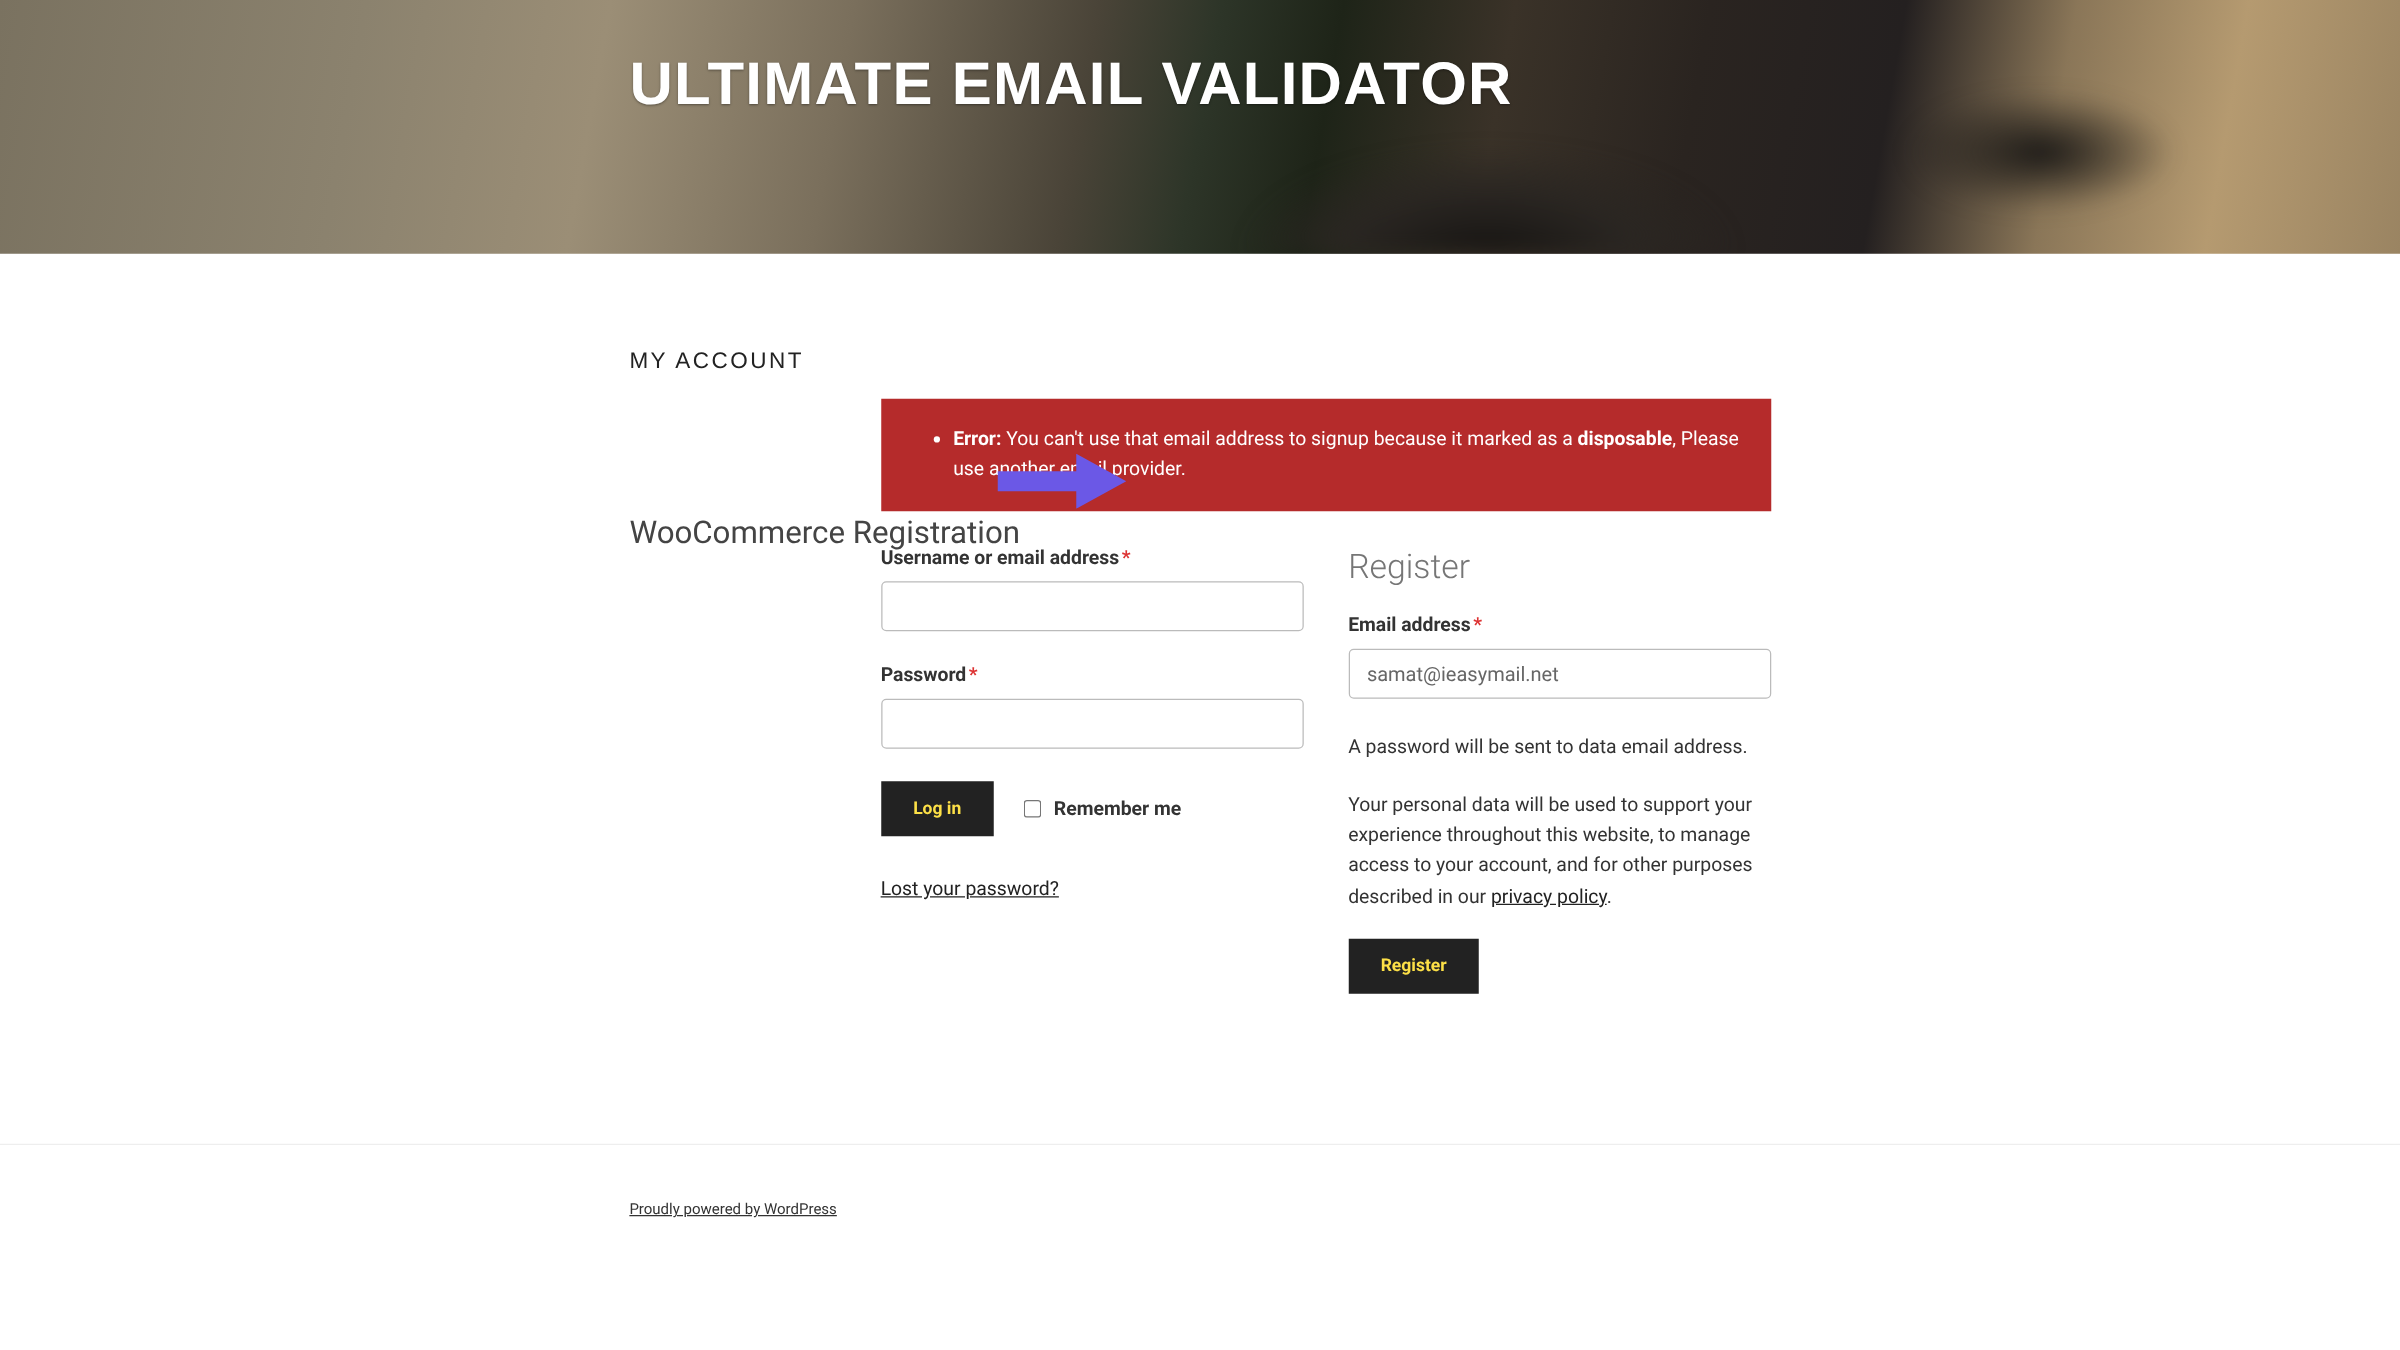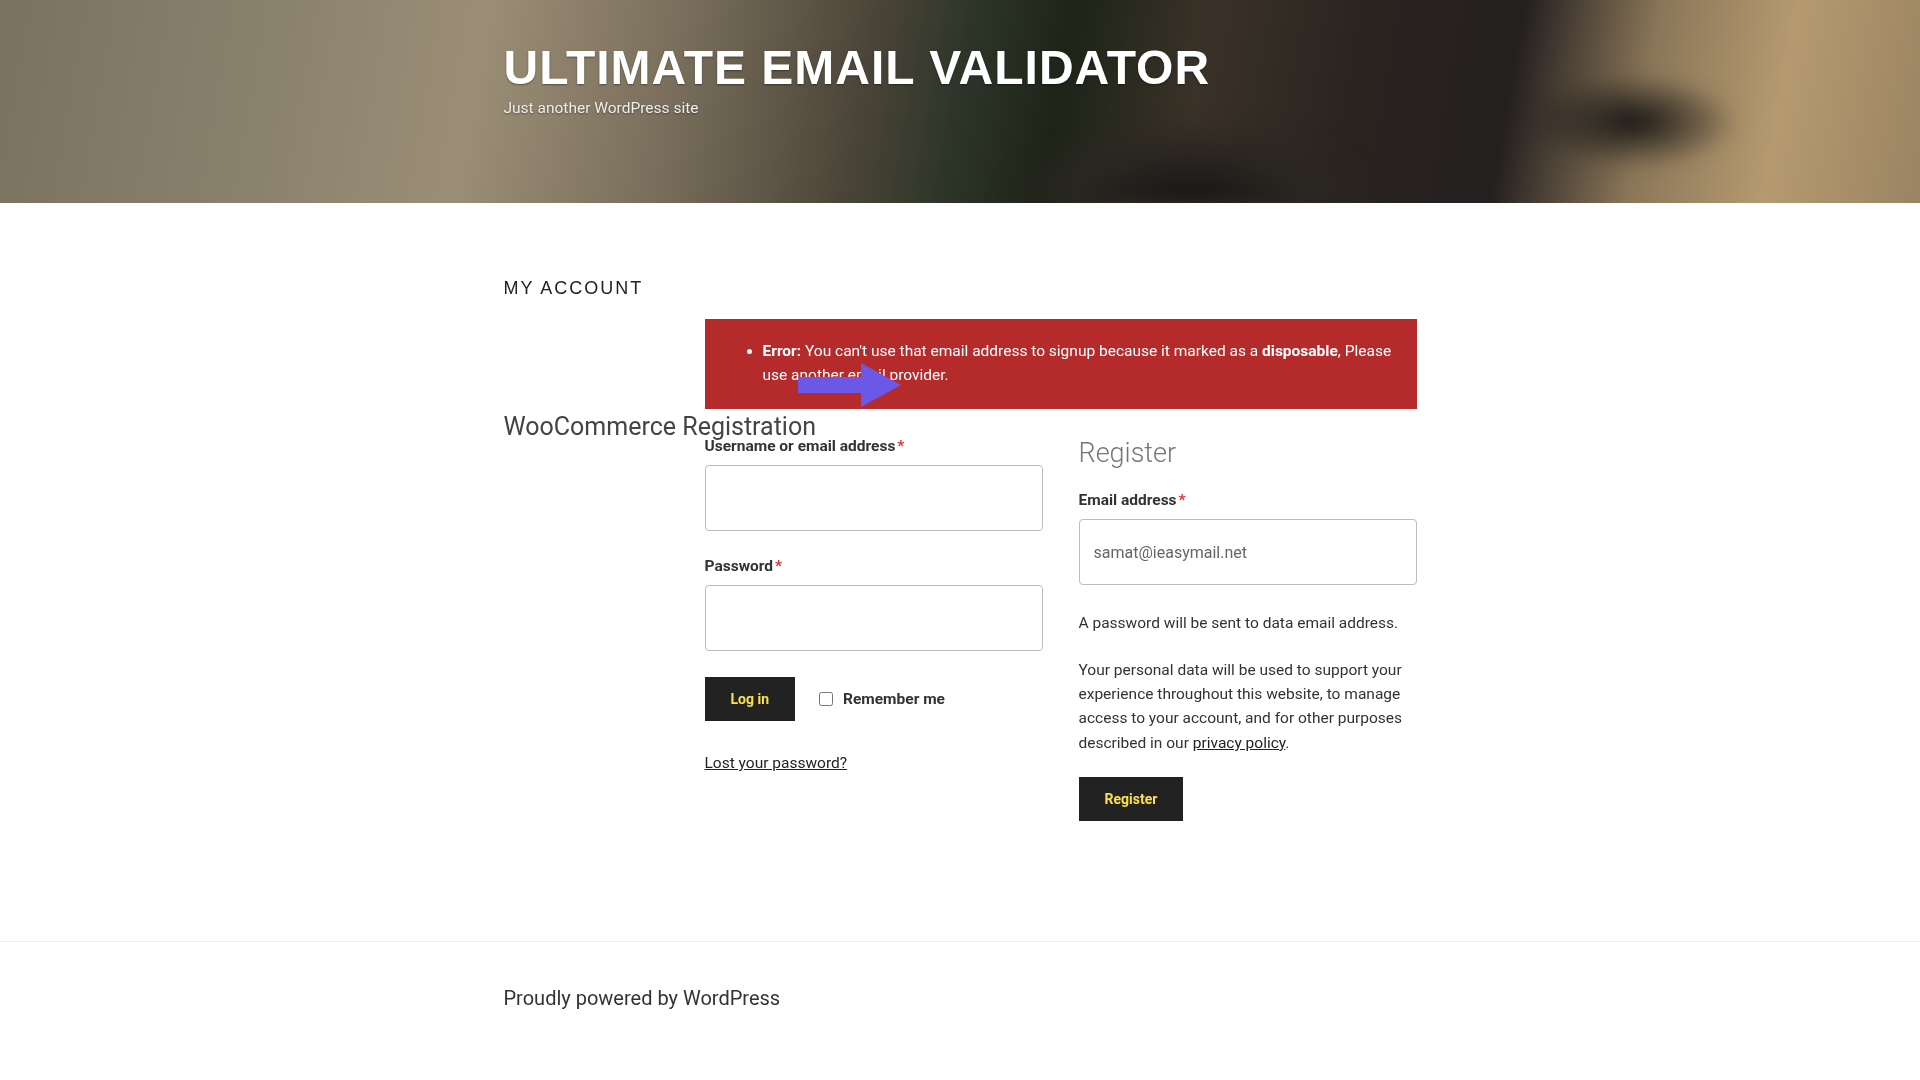--- a/index.html
+++ b/index.html
@@ -103,21 +103,21 @@
       display: block;
       font-size: 15.5px;
       font-weight: 700;
       color: #333;
       margin-bottom: 10px;
     }
     .req { color: #d33; font-weight: 700; margin-left: 2px; }
 
     .form-input {
       width: 100%;
-      height: 66px;
+      height: 40px;
       border: 1px solid #bbb;
       border-radius: 4px;
       padding: 0 14px;
       font-size: 16px;
       color: #333;
       background: #fff;
       margin-bottom: 26px;
       font-family: inherit;
     }
 
@@ -161,31 +161,31 @@
     }
     .info-text a { color: #222; }
 
     .footer {
       border-top: 1px solid #eee;
       padding: 44px 0;
     }
     .footer-inner {
       max-width: 913px;
       margin: 0 auto;
-      font-size: 20px;
-      color: #333;
+      font-size: 12px;
+      color: #333;
+      text-decoration: underline;
     }
   </style>
 </head>
 <body>
 
 <div class="header-banner">
   <div class="header-content">
     <h1 class="site-title">ULTIMATE EMAIL VALIDATOR</h1>
-    <p class="site-tagline">Just another WordPress site</p>
   </div>
 </div>
 
 <div class="main-wrap">
   <h2 class="page-title">MY ACCOUNT</h2>
 
   <div class="content-area" style="position:relative;">
 
     <div class="annotation">WooCommerce Registration</div>
 

